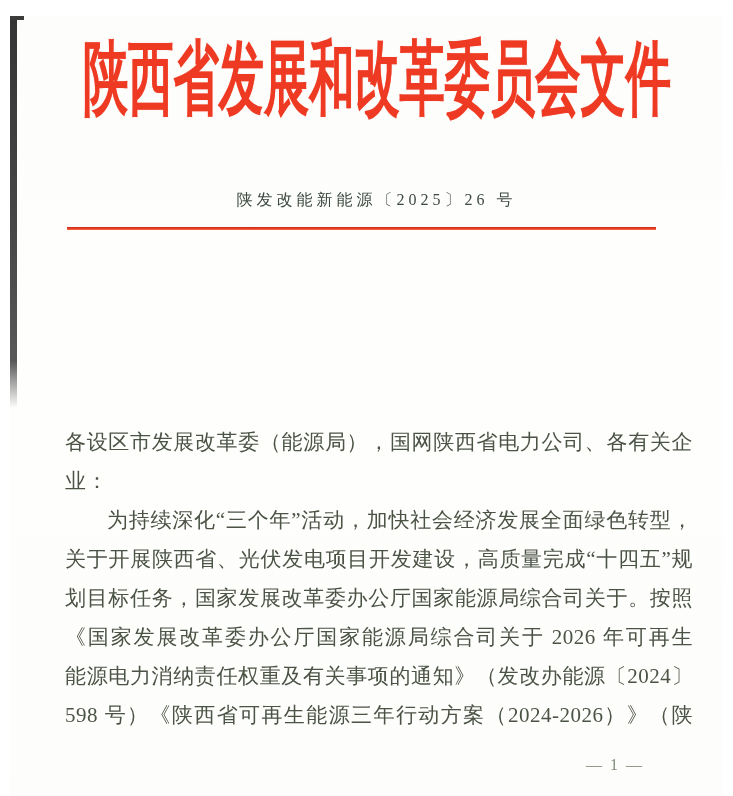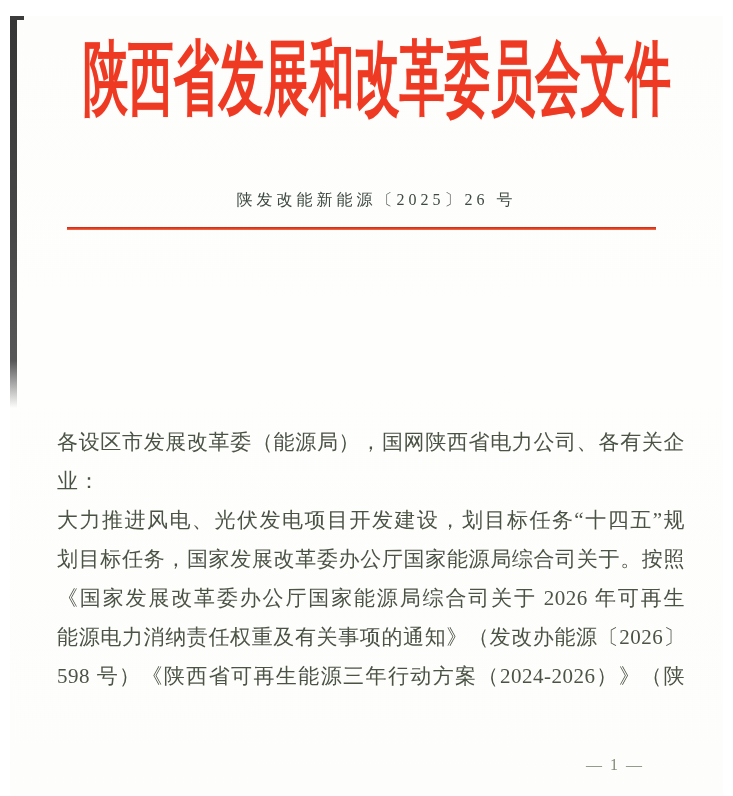--- a/index.html
+++ b/index.html
@@ -73,21 +73,21 @@
     text-align: center;
     color: #22261f;
     font-weight: bold;
     font-size: 27px;
     line-height: 37px;
     letter-spacing: 1px;
   }
   
   .body-text {
     position: absolute;
-    left: 47px; top: 407px;
+    left: 55px; top: 407px;
     width: 628px;
     color: #4b5345;
     font-size: 21px;
     line-height: 39px;
     letter-spacing: 0.5px;
   }
   .body-line { height: 39px; overflow: hidden; }
   .body-line.justify {
     text-align: justify;
     text-align-last: justify;
@@ -117,22 +117,23 @@
   </div>
 
   <div class="doc-number">陕发改能新能源〔2025〕26 号</div>
 
   <div class="red-rule"></div>
 
 
   <div class="body-text">
     <div class="body-line justify">各设区市发展改革委（能源局），国网陕西省电力公司、各有关企</div>
     <div class="body-line">业：</div>
-    <div class="body-line justify">大力推进风电、光伏发电项目开发建设，划目标任务“十四五”规</div>
+    <div class="body-line justify indent">为持续深化“三个年”活动，加快社会经济发展全面绿色转型，</div>
+    <div class="body-line justify">关于开展陕西省、光伏发电项目开发建设，高质量完成“十四五”规</div>
     <div class="body-line justify">划目标任务，国家发展改革委办公厅国家能源局综合司关于。按照</div>
     <div class="body-line justify">《国家发展改革委办公厅国家能源局综合司关于 2026 年可再生</div>
-    <div class="body-line justify">能源电力消纳责任权重及有关事项的通知》（发改办能源〔2026〕</div>
+    <div class="body-line justify">能源电力消纳责任权重及有关事项的通知》（发改办能源〔2024〕</div>
     <div class="body-line justify">598 号）《陕西省可再生能源三年行动方案（2024-2026）》（陕发</div>
   </div>
 
   <div class="page-number">— 1 —</div>
 
 </div>
 
 </body></html>

